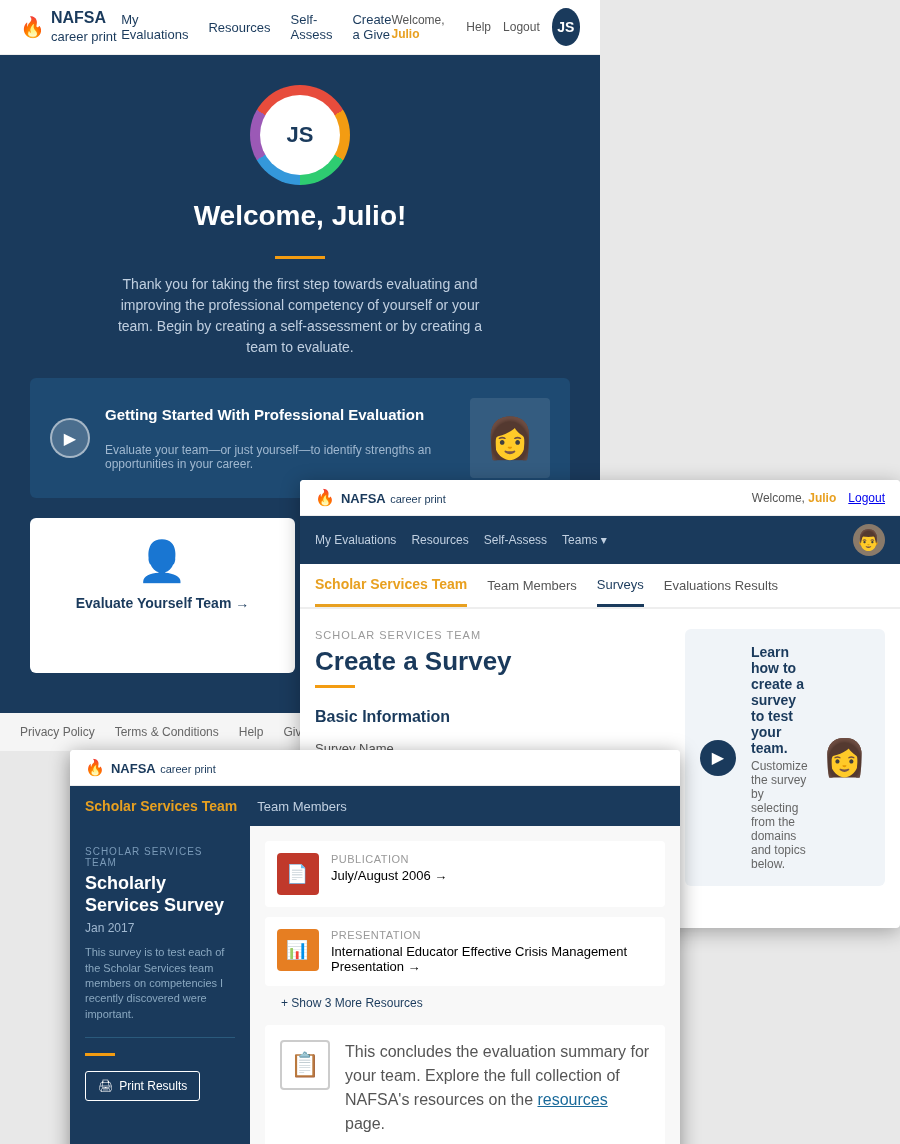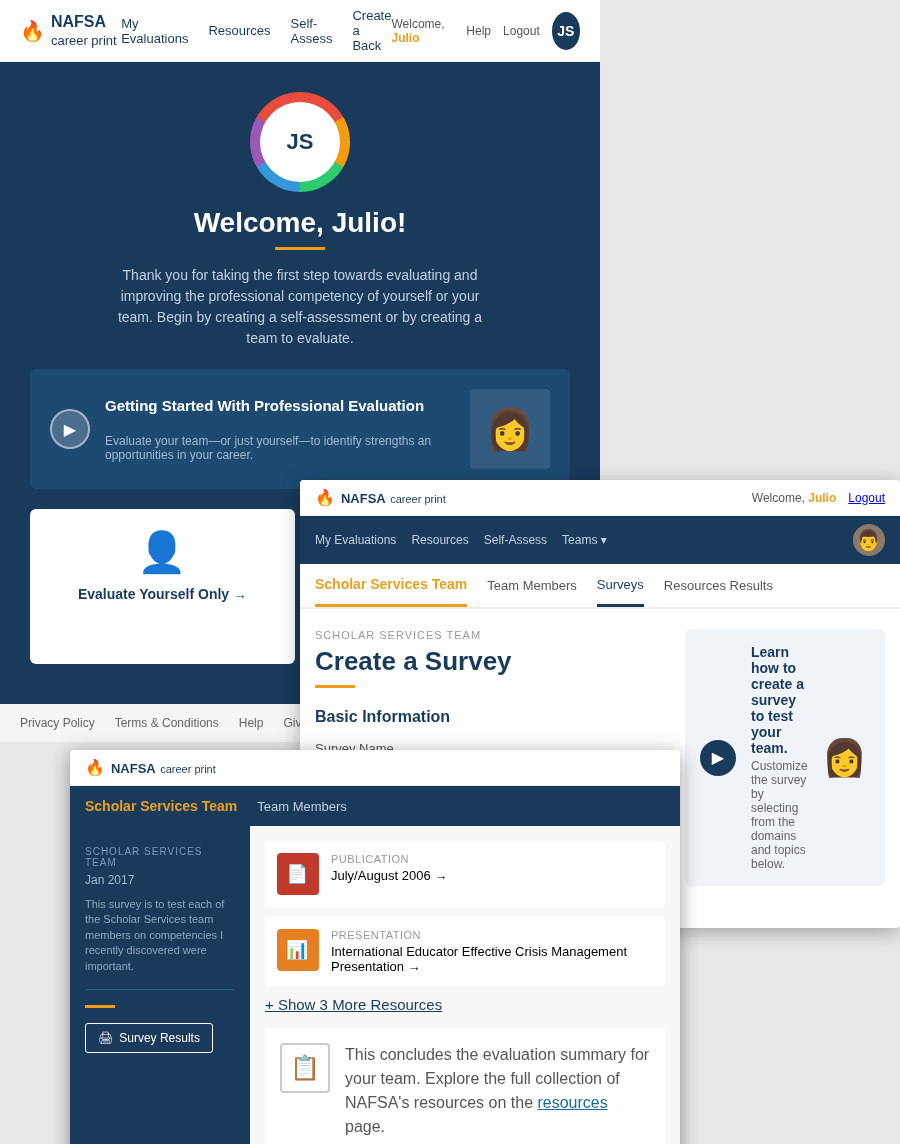--- a/index.html
+++ b/index.html
@@ -52,21 +52,21 @@
       margin: 0 auto 15px;
     }
     .ring-inner {
       width: 80px; height: 80px;
       border-radius: 50%;
       background: #fff;
       display: flex; align-items: center; justify-content: center;
     }
     .ring-initials { color: #1a3a5c; font-weight: bold; font-size: 22px; }
 
-    .hero-title { font-size: 28px; font-weight: bold; margin-bottom: 8px; }
+    .hero-title { font-size: 28px; font-weight: bold; margin-bottom: 24px; }
     .hero-underline { width: 50px; height: 3px; background: #f39c12; margin: 0 auto 15px; }
     .hero-desc { font-size: 14px; color: #c0cfe0; line-height: 1.5; max-width: 380px; margin: 0 auto 20px; }
 
     .video-card {
       background: #1e4a72;
       border-radius: 6px;
       margin: 0 10px 20px;
       padding: 20px;
       display: flex;
       align-items: center;
@@ -267,21 +267,21 @@
       flex-shrink: 0;
       font-size: 18px;
       color: #fff;
     }
     .res-red { background: #c0392b; }
     .res-orange { background: #e67e22; }
     .resource-meta { font-size: 11px; color: #999; text-transform: uppercase; letter-spacing: 0.5px; margin-bottom: 3px; }
     .resource-title { color: #1a3a5c; font-size: 13px; }
     .resource-title a { color: #000000; text-decoration: none; }
 
-    .show-more { color: #1a3a5c; font-size: 15px; margin: 5px 0 15px; text-decoration: underline; }
+    .show-more { color: #1a3a5c; font-size: 12px; margin: 5px 16px 15px; }
     .show-more span { color: #1a3a5c; }
 
     .conclusion-card {
       background: #fff;
       border-radius: 4px;
       padding: 15px;
       display: flex;
       align-items: flex-start;
       gap: 15px;
     }
@@ -327,21 +327,21 @@
       <span class="flame-icon">🔥</span>
       <span class="brand">
         <span class="brand-bold">NAFSA</span>
         <span class="brand-light">career print</span>
       </span>
     </div>
     <nav class="top-nav">
       <a href="#">My Evaluations</a>
       <a href="#">Resources</a>
       <a href="#">Self-Assess</a>
-      <a href="#">Create a Back</a>
+      <a href="#">Create a Give</a>
     </nav>
     <div class="top-utility">
       <span>
         <span>Welcome,</span>
         <span class="user-link">Julio</span>
       </span>
       <a href="#">Help</a>
       <a href="#">Logout</a>
       <div class="avatar-circle">JS</div>
     </div>
@@ -364,21 +364,21 @@
         <p>Evaluate your team—or just yourself—to identify strengths an opportunities in your career.</p>
       </div>
       <div style="width:80px;height:80px;background:rgba(255,255,255,0.1);border-radius:4px;flex-shrink:0;display:flex;align-items:center;justify-content:center;">
         <span style="font-size:40px;">👩</span>
       </div>
     </div>
 
     <div class="cards-row">
       <div class="card-white">
         <div class="card-icon">👤</div>
-        <div class="card-title">Evaluate Yourself Only →</div>
+        <div class="card-title">Evaluate Yourself Team →</div>
       </div>
       <div class="card-white">
         <div class="card-icon">👥</div>
         <div class="card-title">Evaluate a Team →</div>
         <div class="card-desc">Create a team to evaluate team members on key competencies.</div>
       </div>
     </div>
   </div>
 
   <div class="footer-bar">
@@ -414,21 +414,21 @@
     </div>
     <div class="surveys-avatar">
       <span style="font-size:20px;">👨</span>
     </div>
   </div>
 
   <div class="surveys-tabs-bar">
     <span class="team-name-tab">Scholar Services Team</span>
     <span class="tab-item">Team Members</span>
     <span class="tab-item active">Surveys</span>
-    <span class="tab-item">Resources Results</span>
+    <span class="tab-item">Evaluations Results</span>
   </div>
 
   <div class="surveys-content">
     <div style="display:flex;gap:20px;">
       <div style="flex:1;">
         <div class="surveys-label">SCHOLAR SERVICES TEAM</div>
         <h2 class="surveys-title">Create a Survey</h2>
         <div class="surveys-underline"></div>
 
         <div class="basic-info">
@@ -473,27 +473,28 @@
 
   <div class="results-sidenav">
     <span class="team-label">Scholar Services Team</span>
     <span class="nav-item">Team Members</span>
   </div>
 
   <div class="results-body">
 
     <div class="results-sidebar">
       <div class="section-label">SCHOLAR SERVICES TEAM</div>
+      <div class="survey-name">Scholarly Services Survey</div>
       <div class="survey-date">Jan 2017</div>
       <div class="survey-desc">This survey is to test each of the Scholar Services team members on competencies I recently discovered were important.</div>
       <hr>
       <div style="width:30px;height:3px;background:#f39c12;margin-bottom:15px;"></div>
       <button class="print-btn">
         <span>🖨</span>
-        <span>Survey Results</span>
+        <span>Print Results</span>
       </button>
     </div>
 
     <div class="results-main">
 
       <div class="resource-card">
         <div class="resource-icon res-red">📄</div>
         <div>
           <div class="resource-meta">PUBLICATION</div>
           <div class="resource-title">

